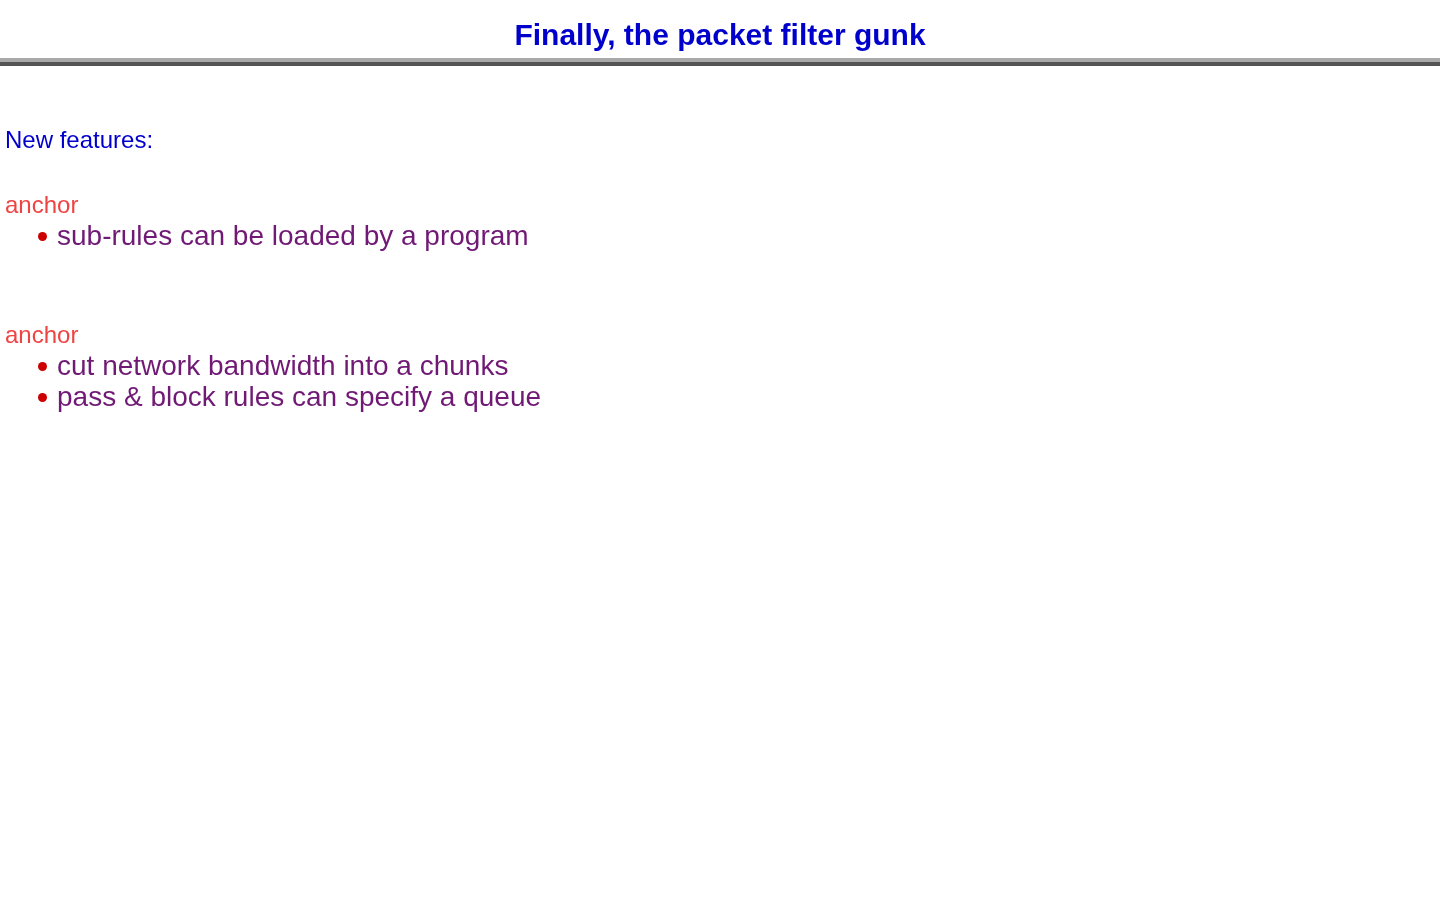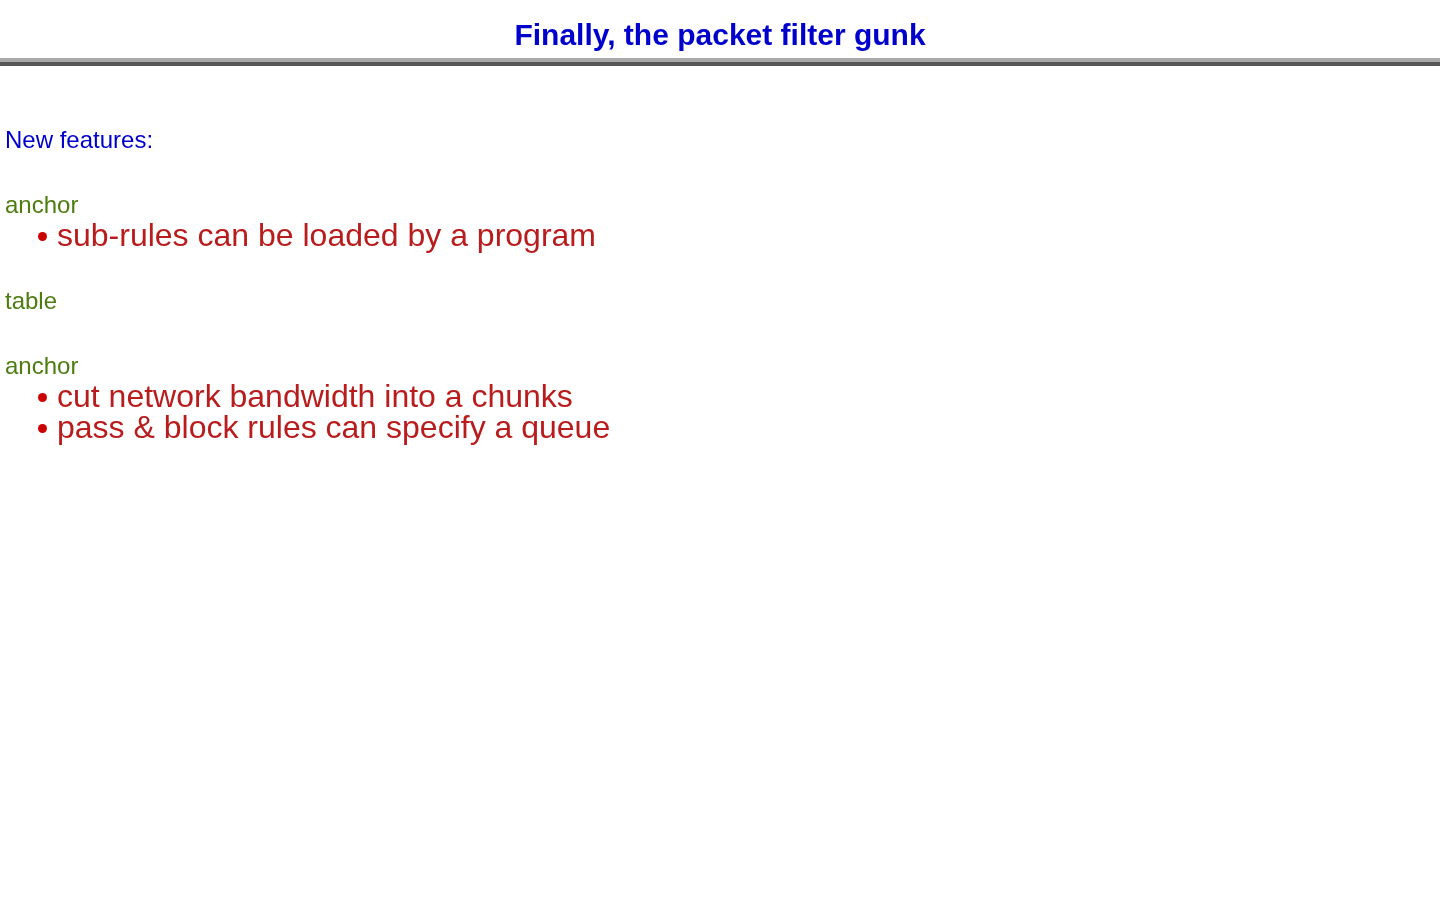--- a/index.html
+++ b/index.html
@@ -76,36 +76,36 @@
   .spacer {
     height: 34px;
   }
 
   .section {
     margin: 0;
   }
 
   .section-title {
     font-size: 24px;
-    color: #4d7c0f;
+    color: #ef4444;
     line-height: 31px;
     height: 31px;
     white-space: nowrap;
   }
 
   .bullets {
     list-style: none;
     margin: 0;
     padding: 0;
   }
 
   .bullet {
     position: relative;
-    font-size: 32px;
-    color: #b91c1c;
+    font-size: 28px;
+    color: #701a75;
     line-height: 31px;
     height: 31px;
     padding-left: 52px;
     white-space: nowrap;
   }
 
   .bullet .dot {
     position: absolute;
     left: 33px;
     top: 12px;
@@ -144,21 +144,20 @@
         <li class="bullet">
           <span class="dot"></span>
           <span class="btext">sub-rules can be loaded by a program</span>
         </li>
       </ul>
     </div>
 
     <div class="spacer"></div>
 
     <div class="section">
-      <div class="section-title">table</div>
     </div>
 
     <div class="spacer"></div>
 
     <div class="section">
       <div class="section-title">anchor</div>
       <ul class="bullets">
         <li class="bullet">
           <span class="dot"></span>
           <span class="btext">cut network bandwidth into a chunks</span>

